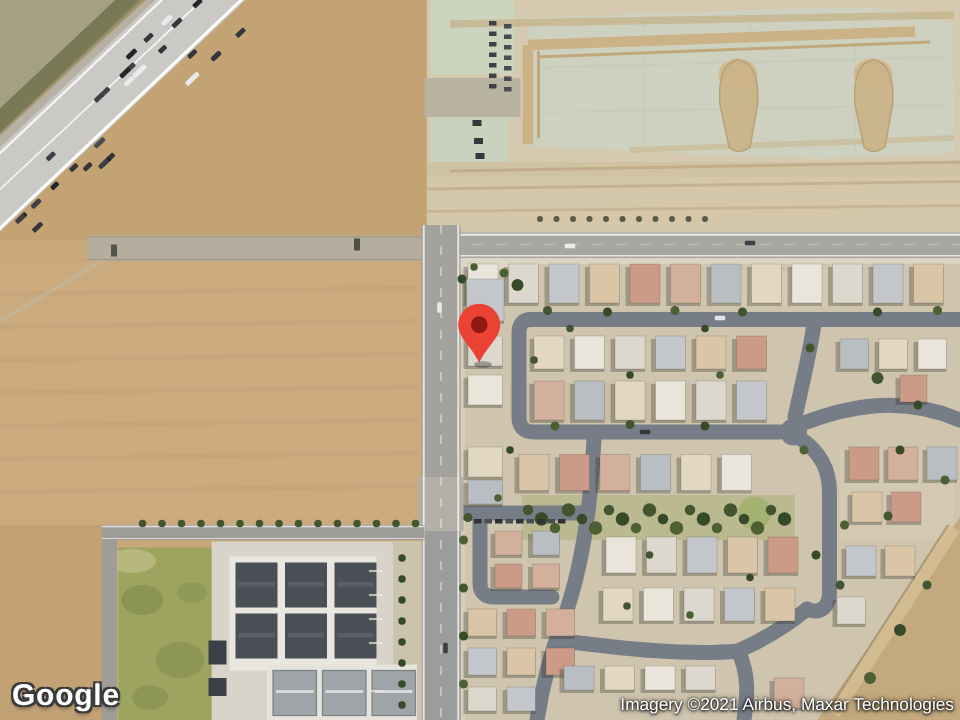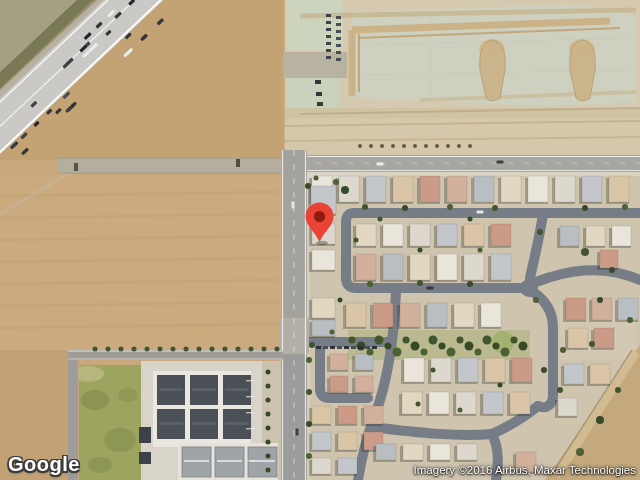--- a/index.html
+++ b/index.html
@@ -521,14 +521,14 @@
 
   <svg id="pin-layer" width="640" height="480" viewBox="0 0 640 480">
     <g style="pointer-events:auto;cursor:pointer;">
       <ellipse cx="322" cy="243" rx="6" ry="2.2" fill="rgba(0,0,0,0.3)"></ellipse>
       <path d="M319.5 242 C 315 231.5 305.5 225.5 305.5 216.5 A 14 14 0 1 1 333.5 216.5 C 333.5 225.5 324 231.5 319.5 242 Z" fill="#EA4335"></path>
       <circle cx="319.5" cy="216.5" r="5.6" fill="#8E1A10"></circle>
     </g>
   </svg>
 
   <div class="google-logo">Google</div>
-  <div class="attribution">Imagery ©2016 Airbus, Maxar Technologies</div>
+  <div class="attribution">Imagery ©2021 Airbus, Maxar Technologies</div>
 </div>
 
 </body></html>

